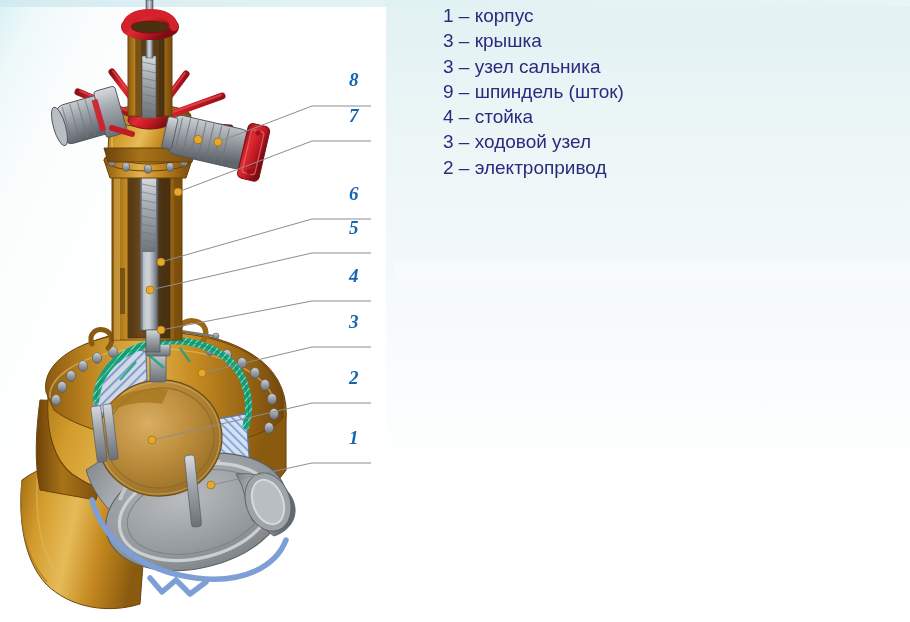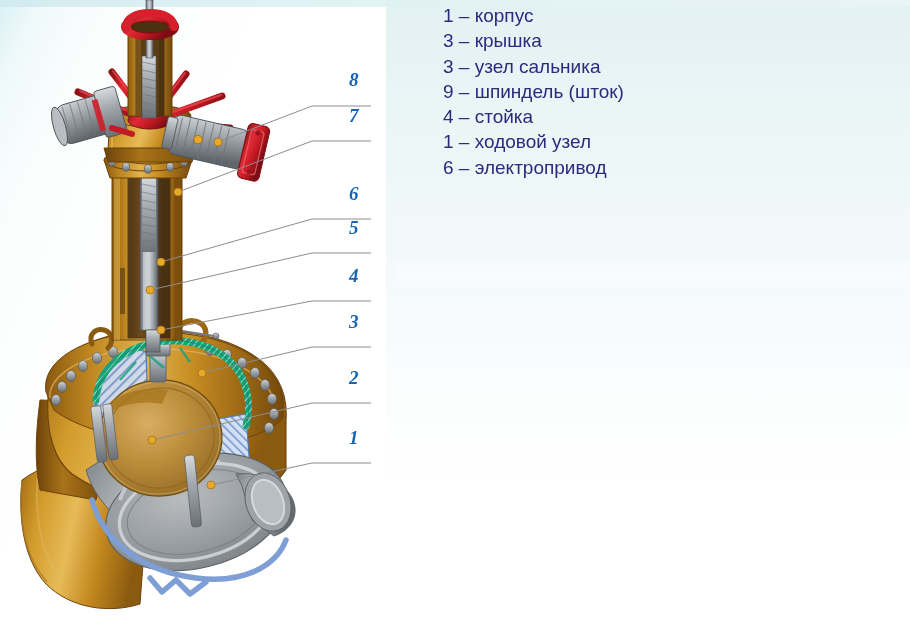--- a/index.html
+++ b/index.html
@@ -391,17 +391,17 @@
       <div class="callnum" style="left: 349px; top: 367px; color: rgb(21, 101, 181);">2</div>
       <div class="callnum" style="left: 349px; top: 427px; color: rgb(21, 101, 181);">1</div>
     </div>
 
   <div id="legend">
       <div class="leg-row">1 – корпус</div>
       <div class="leg-row">3 – крышка</div>
       <div class="leg-row">3 – узел сальника</div>
       <div class="leg-row">9 – шпиндель (шток)</div>
       <div class="leg-row">4 – стойка</div>
-      <div class="leg-row">1 – ходовой узел</div>
-      <div class="leg-row">6 – электропривод</div>
+      <div class="leg-row">3 – ходовой узел</div>
+      <div class="leg-row">2 – электропривод</div>
     </div>
 
 </div>
 
 </body></html>

